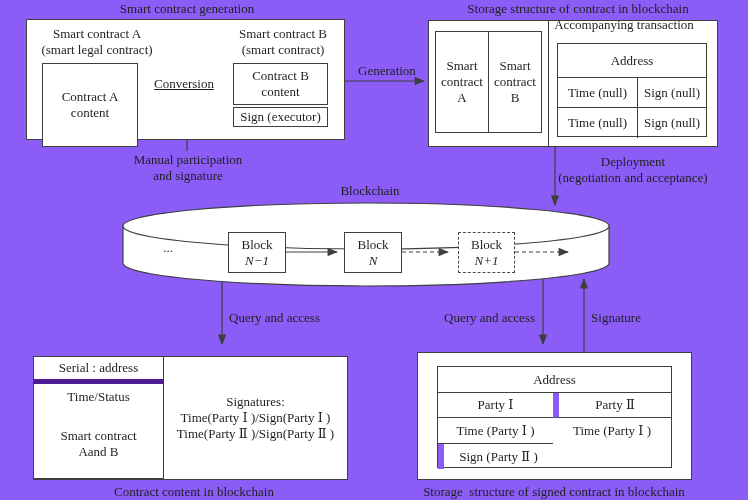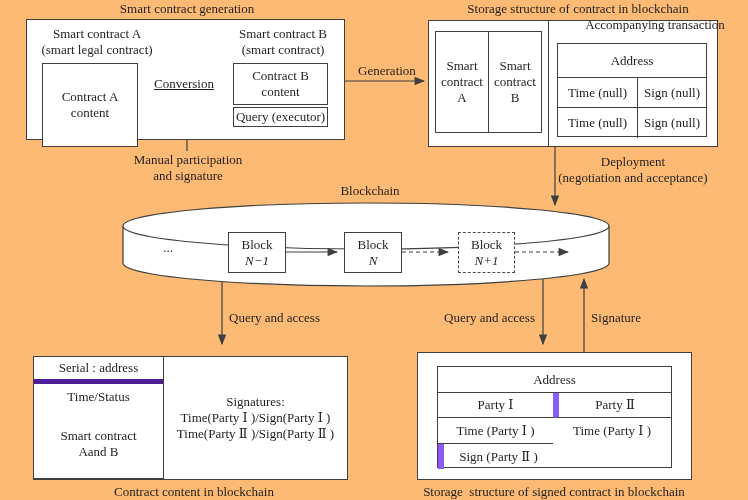--- a/index.html
+++ b/index.html
@@ -1,17 +1,17 @@
 <!DOCTYPE html>
 <html><head>
 <meta charset="utf-8">
 <style>
   html,body{margin:0;padding:0;background:#fff;}
   .page{
-    position:relative;width:748px;height:500px;background:#fdba74;
+    position:relative;width:748px;height:500px;background:#8b5cf6;
     font-family:"Liberation Serif","DejaVu Serif",serif;
     color:#1f1f1f;font-size:13px;line-height:1.22;overflow:hidden;
   }
   .abs{position:absolute;}
   .center{text-align:center;}
   .pre{white-space:pre-line;}
   .prew{white-space:pre-wrap;}
   .box{border:1px solid #3f3f3f;background:#fff;box-sizing:border-box;}
   .flexc{display:flex;align-items:center;justify-content:center;}
   svg.layer{position:absolute;left:0;top:0;}
@@ -77,21 +77,21 @@
 content</div>
 
   <div class="abs center" style="left:140px;top:76px;width:88px;text-decoration:underline;">Conversion</div>
 
   <div class="abs center pre" style="left:203px;top:26px;width:160px;">Smart contract B
 (smart contract)</div>
 
   <div class="abs box flexc center pre" style="left:233px;top:63px;width:95px;height:42px;">Contract B
 content</div>
 
-  <div class="abs box flexc center" style="left:233px;top:107px;width:95px;height:20px;">Query (executor)</div>
+  <div class="abs box flexc center" style="left:233px;top:107px;width:95px;height:20px;">Sign (executor)</div>
 
   <div class="abs center pre" style="left:103px;top:152px;width:170px;">Manual participation
 and signature</div>
 
   <div class="abs center" style="left:337px;top:63px;width:100px;">Generation</div>
 
   <div class="abs center" style="left:428px;top:1px;width:300px;">Storage structure of contract in blockchain</div>
 
   <div class="abs box" style="left:428px;top:20px;width:290px;height:127px;">
     <div style="position:absolute;left:119px;top:0;bottom:0;border-left:1px solid #3f3f3f;"></div>
@@ -99,21 +99,21 @@
 
   <div class="abs box" style="left:435px;top:31px;width:107px;height:102px;display:flex;">
     <div class="flexc center pre" style="width:52px;box-sizing:border-box;">Smart
 contract
 A</div>
     <div class="flexc center pre" style="flex:1;border-left:1px solid #3f3f3f;box-sizing:border-box;">Smart
 contract
 B</div>
   </div>
 
-  <div class="abs center" style="left:570px;top:17px;width:170px;">Accompanying transaction</div>
+  <div class="abs center" style="left:539px;top:17px;width:170px;">Accompanying transaction</div>
 
   <div class="abs box grid-st" style="left:557px;top:43px;width:150px;height:94px;">
     <div class="cell span2 bb">Address</div>
     <div class="cell bb">Time (null)</div>
     <div class="cell bb bl">Sign (null)</div>
     <div class="cell">Time (null)</div>
     <div class="cell bl">Sign (null)</div>
   </div>
 
   <div class="abs center pre" style="left:508px;top:154px;width:250px;">Deployment

